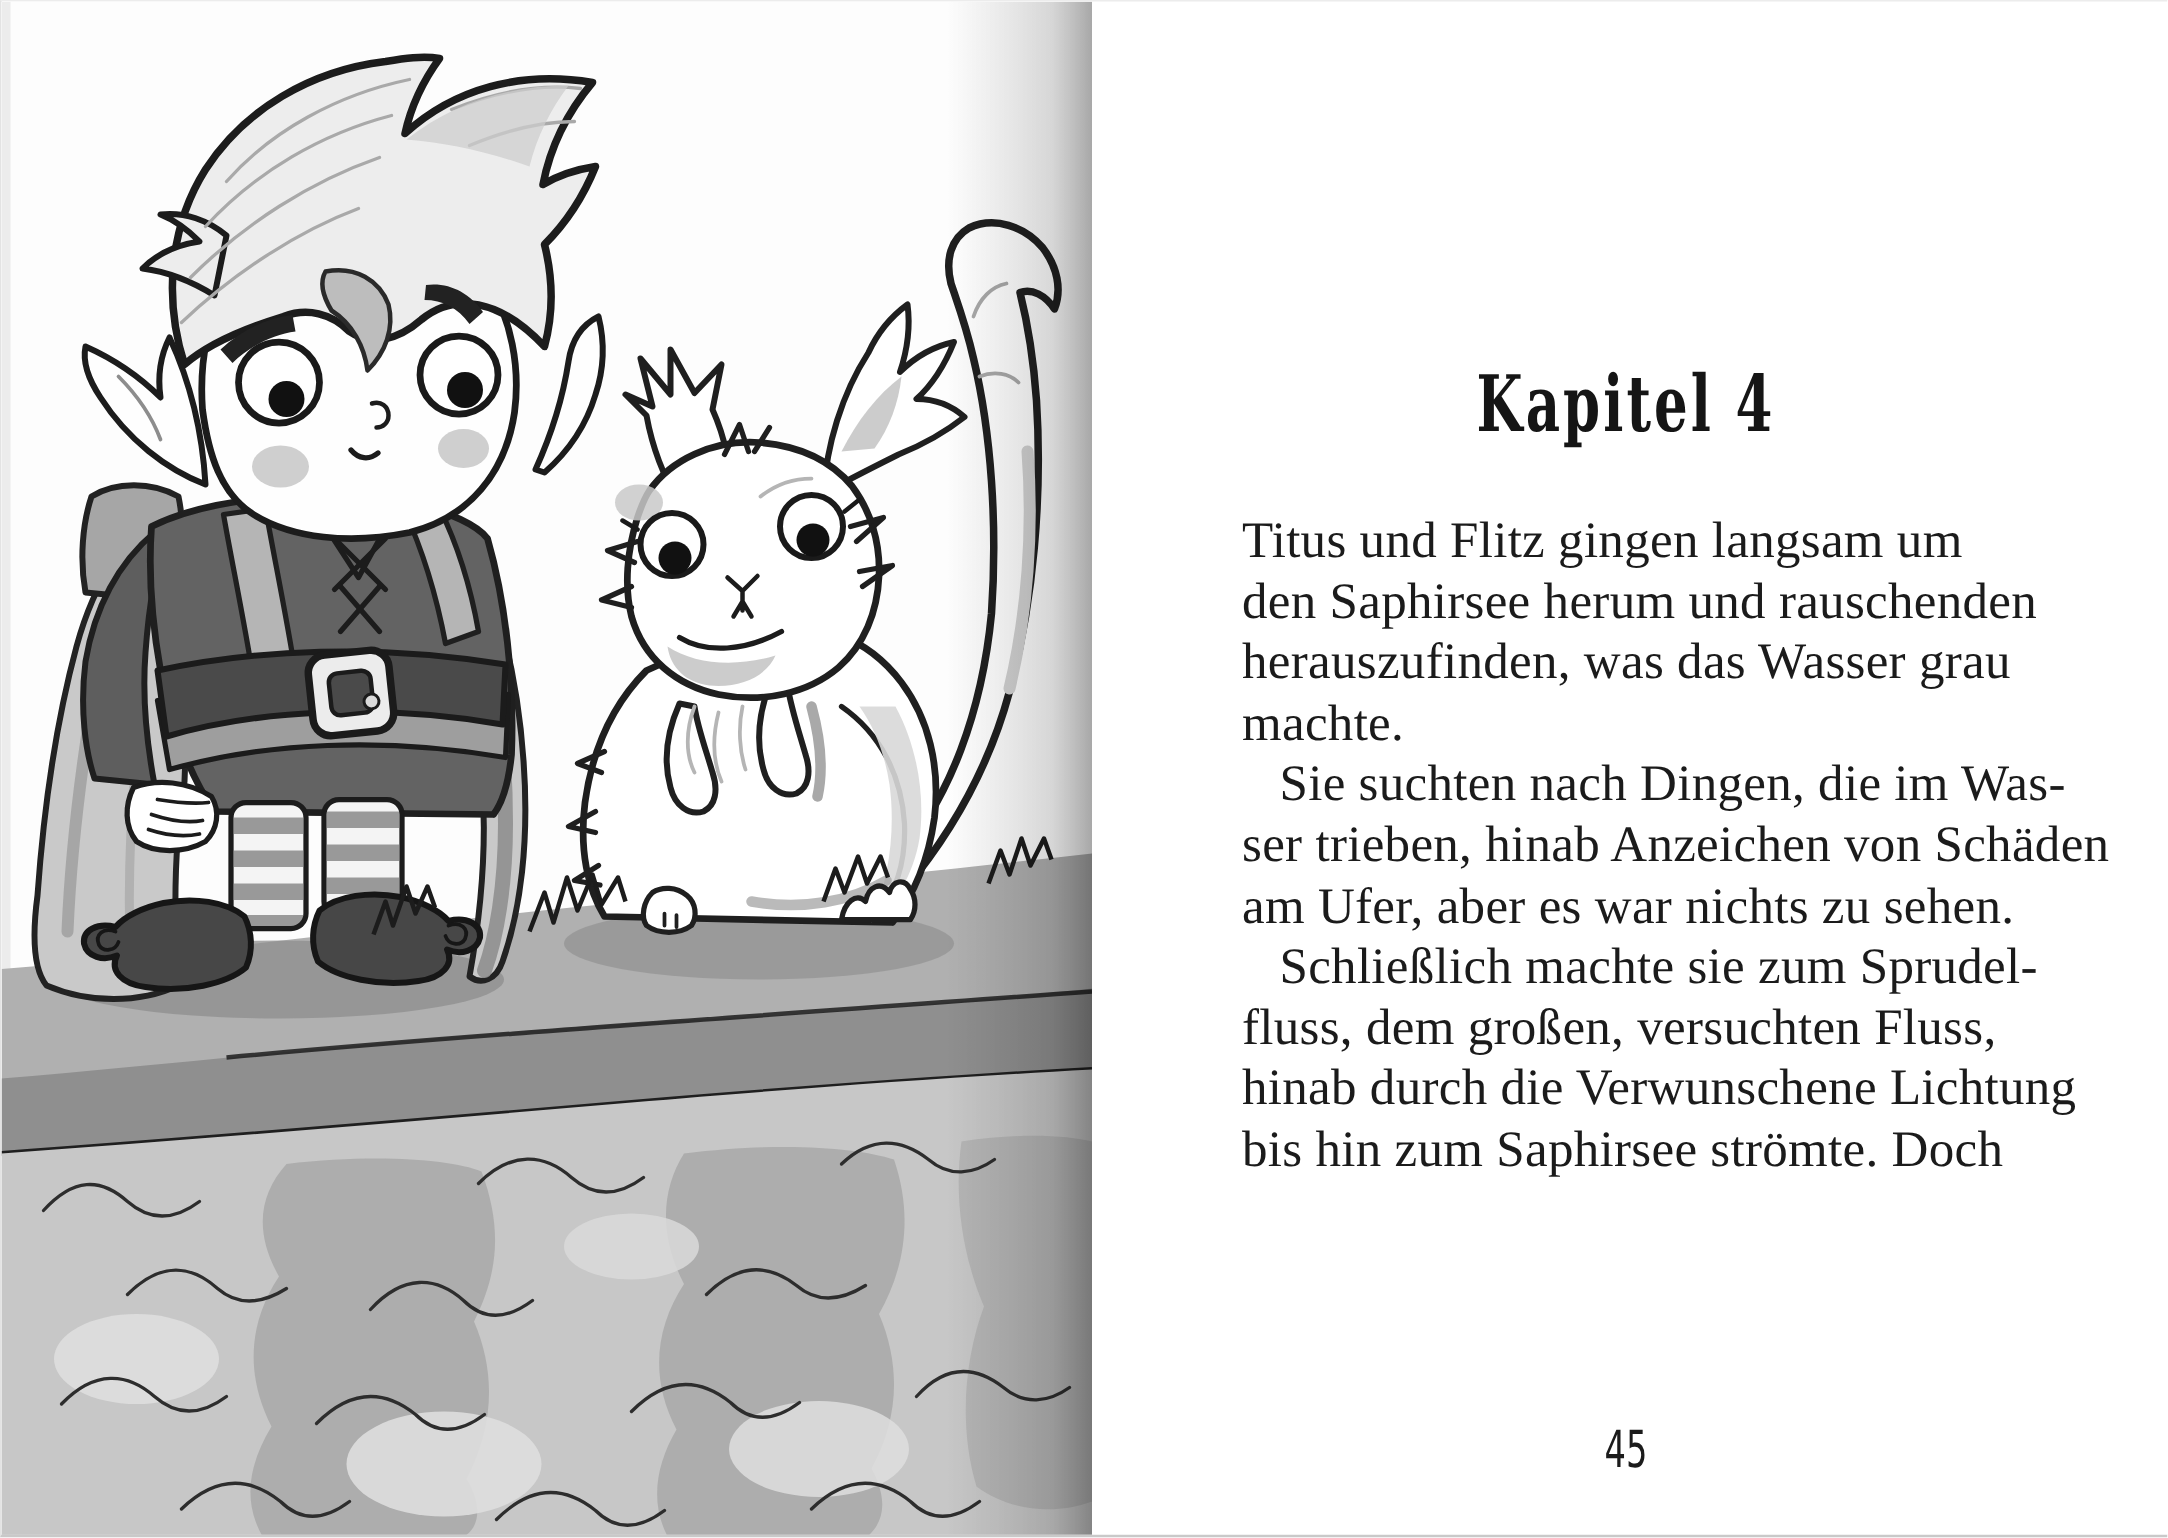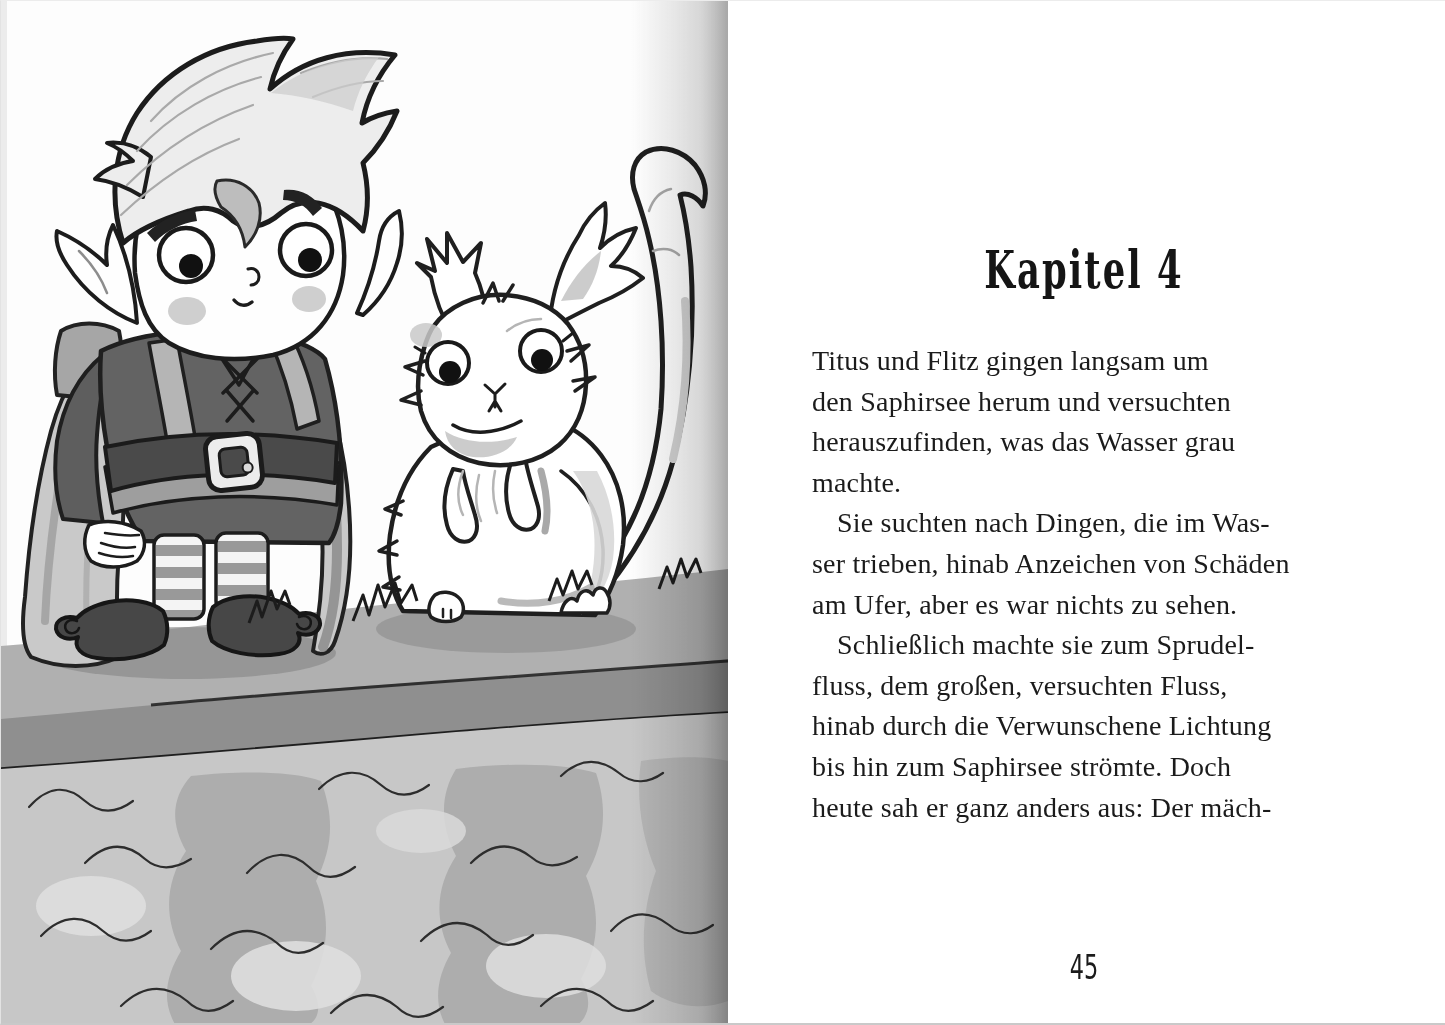--- a/index.html
+++ b/index.html
@@ -29,22 +29,22 @@
     text-align:center;
     font-family:"DejaVu Serif", serif;
     font-weight:700;
     font-size:52px;line-height:1.1;
     letter-spacing:3px;
     color:#151515;
     transform:scaleX(0.68);
     transform-origin:center top;
   }
   .body-text{
-    position:absolute;top:316px;left:84px;width:524px;
-    font-size:28px;line-height:40.6px;
+    position:absolute;top:316px;left:100px;width:524px;
+    font-size:34px;line-height:40.6px;
     color:#1b1b1b;
     letter-spacing:0.2px;
   }
   .line{white-space:nowrap;}
   .line.indent{padding-left:25px;font-family:Liberation Serif, serif;}
   .pagenum{
     position:absolute;top:922px;left:96px;width:520px;
     text-align:center;
     font-family:"DejaVu Sans", sans-serif;
     font-weight:400;
@@ -266,28 +266,27 @@
       </g>
 
       <rect x="630" y="0" width="97" height="1025" fill="url(#gutter)" style="mix-blend-mode:multiply"></rect>
     </svg>
   </div>
 
   <div class="page-right">
     <h1 class="chapter">Kapitel 4</h1>
     <div class="body-text">
       <div class="line">Titus und Flitz gingen langsam um</div>
-      <div class="line">den Saphirsee herum und versuchten</div>
+      <div class="line">den Saphirsee herum und rauschenden</div>
       <div class="line">herauszufinden, was das Wasser grau</div>
       <div class="line">machte.</div>
       <div class="line indent">Sie suchten nach Dingen, die im Was-</div>
       <div class="line">ser trieben, hinab Anzeichen von Schäden</div>
       <div class="line">am Ufer, aber es war nichts zu sehen.</div>
       <div class="line indent">Schließlich machte sie zum Sprudel-</div>
       <div class="line">fluss, dem großen, versuchten Fluss,</div>
       <div class="line">hinab durch die Verwunschene Lichtung</div>
       <div class="line">bis hin zum Saphirsee strömte. Doch</div>
-      <div class="line">heute sah er ganz anders aus: Der mäch-</div>
     </div>
     <div class="pagenum">45</div>
   </div>
 
 </div>
 
 </body></html>

